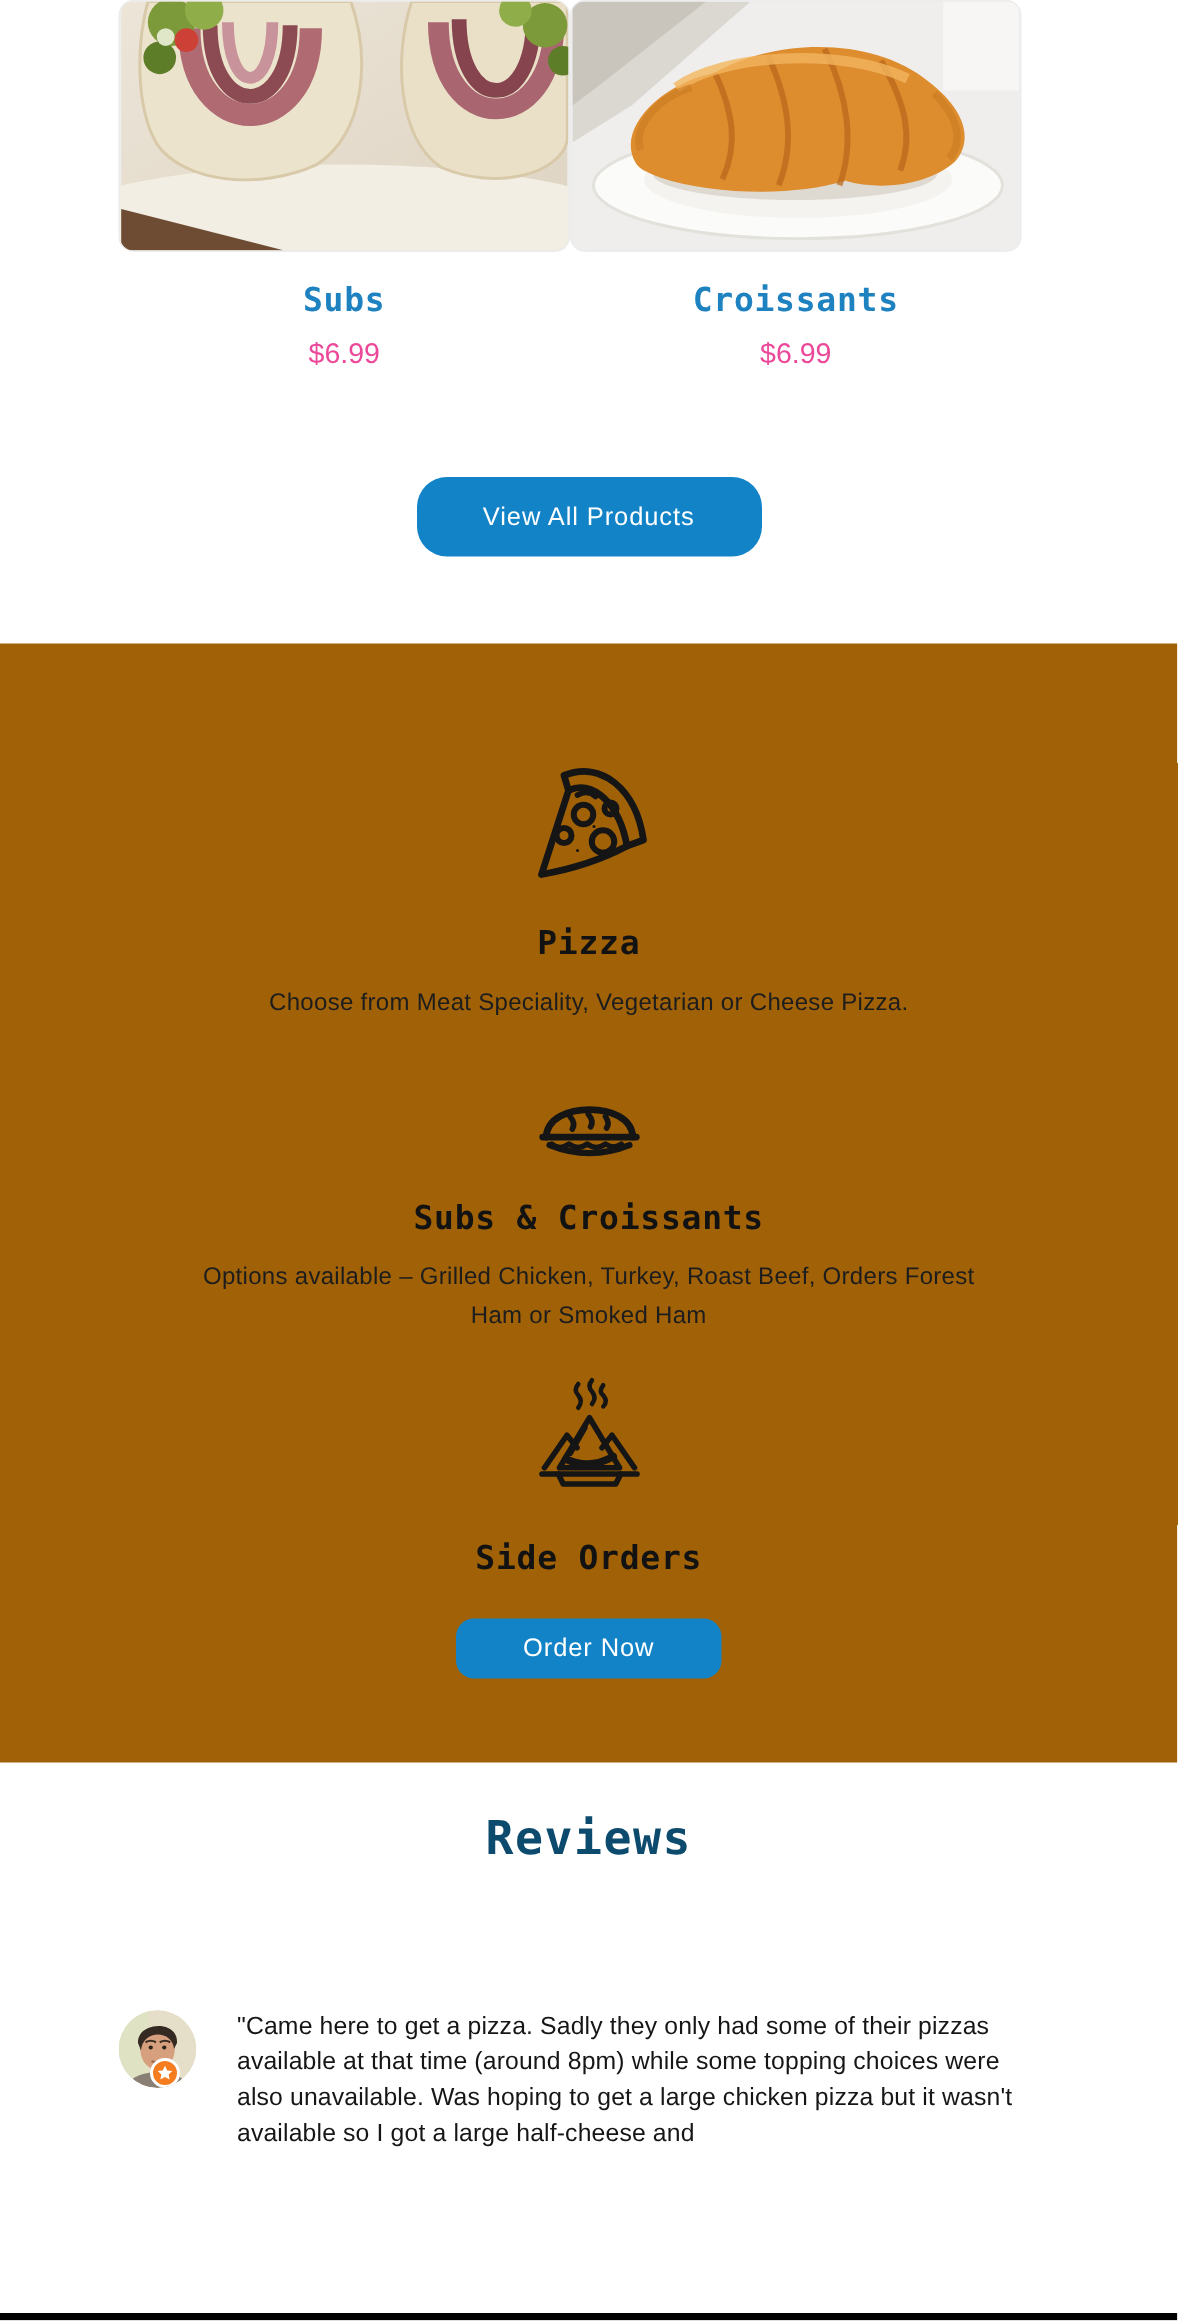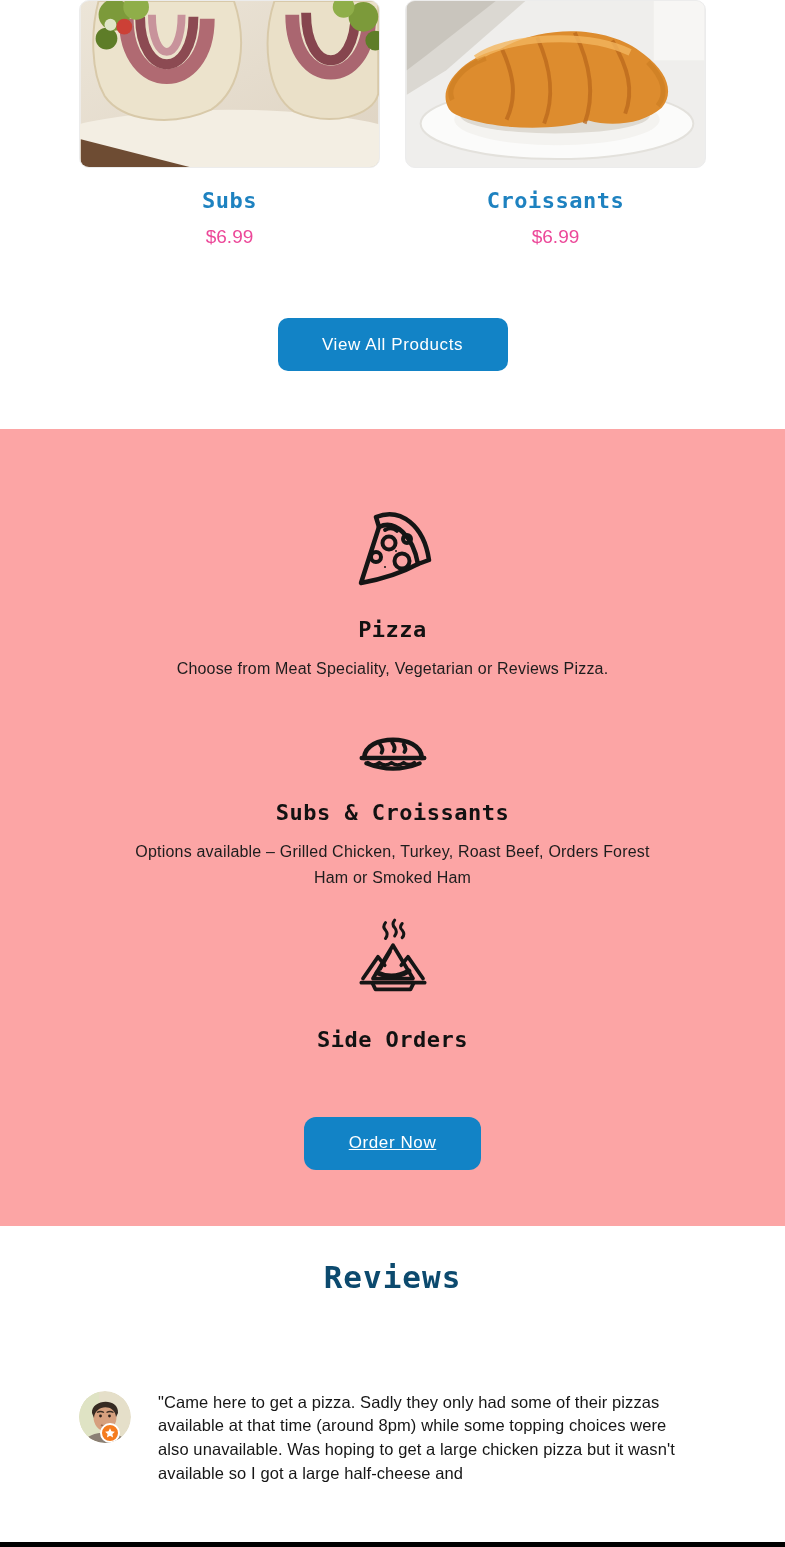--- a/index.html
+++ b/index.html
@@ -2,43 +2,43 @@
 <html><head>
 <meta charset="utf-8">
 <style>
   html,body{margin:0;padding:0;background:#ffffff;}
   .page{
     position:relative;width:785px;height:1547px;overflow:hidden;background:#ffffff;
     font-family:"Liberation Sans",sans-serif;color:#1c1c1c;margin:0 auto;
   }
   
   .products{padding:0 79px;text-align:center;}
-  .product-grid{display:flex;gap:25px;}
+  .product-grid{display:flex;}
   .product-card{width:301px;text-align:center;}
   .product-image{
     box-sizing:border-box;width:301px;height:168px;border-radius:10px;overflow:hidden;
     border:1px solid #ececec;background:#eee;
   }
   .product-image svg{display:block;}
   .product-name{
     margin-top:20px;font-family:"DejaVu Sans Mono","DejaVu Sans",monospace;
     font-weight:bold;font-size:22px;color:#1e82c0;letter-spacing:.5px;cursor:pointer;
   }
   .product-price{margin-top:13px;font-size:19px;color:#ec4899;}
   
   .btn{
-    display:inline-block;background:#1283c6;color:#ffffff;border:none;border-radius:10px;
+    display:inline-block;background:#1283c6;color:#ffffff;border:none;border-radius:20px;
     font-family:"Liberation Sans",sans-serif;font-size:17px;letter-spacing:.6px;
     cursor:pointer;
   }
   .btn-viewall{margin-top:70px;width:230px;height:53px;}
-  .btn-order{width:177px;height:53px;border-radius:12px;margin-top:65px;text-decoration:underline;}
+  .btn-order{width:177px;height:40px;border-radius:12px;margin-top:27px;}
   
   .menu{
-    margin-top:58px;background:#fca5a5;text-align:center;
+    margin-top:58px;background:#a16207;text-align:center;
     padding:76px 60px 56px 60px;box-sizing:border-box;
   }
   .menu-item .icon-wrap{display:flex;justify-content:center;}
   .menu-title{
     font-family:"DejaVu Sans Mono","DejaVu Sans",monospace;font-weight:bold;
     font-size:22px;color:#121212;margin-top:24px;letter-spacing:.5px;
   }
   .menu-desc{
     margin-top:14px;font-size:16px;line-height:1.62;color:#1d1d1d;letter-spacing:.2px;
     max-width:545px;margin-left:auto;margin-right:auto;
@@ -149,21 +149,21 @@
           <path d="M36 25 q 7 -4 12 1" stroke-width="3.8"></path>
           <circle cx="40" cy="38" r="6.5" stroke-width="4"></circle>
           <circle cx="58" cy="34" r="4" stroke-width="4"></circle>
           <circle cx="27" cy="52" r="5" stroke-width="4"></circle>
           <circle cx="53" cy="56" r="7.5" stroke-width="4"></circle>
           <circle cx="47" cy="46" r="1" fill="#151515" stroke="none"></circle>
           <circle cx="36" cy="62" r="1" fill="#151515" stroke="none"></circle>
         </svg>
       </div>
       <div class="menu-title">Pizza</div>
-      <div class="menu-desc">Choose from Meat Speciality, Vegetarian or Reviews Pizza.</div>
+      <div class="menu-desc">Choose from Meat Speciality, Vegetarian or Cheese Pizza.</div>
     </div>
 
     <div class="menu-item mi-2">
       <div class="icon-wrap">
         <svg width="70" height="42" viewBox="0 0 92 54" fill="none" stroke="#151515" stroke-width="6" stroke-linecap="round" stroke-linejoin="round">
           <path d="M8 31 C 9 14 28 7 46 7 C 64 7 83 14 84 31"></path>
           <path d="M29 13 q 5 6 2 11" stroke-width="5"></path>
           <path d="M45 11 q 5 6 2 11" stroke-width="5"></path>
           <path d="M60 13 q 4 6 1 10" stroke-width="5"></path>
           <path d="M5 31 L 87 31"></path>

